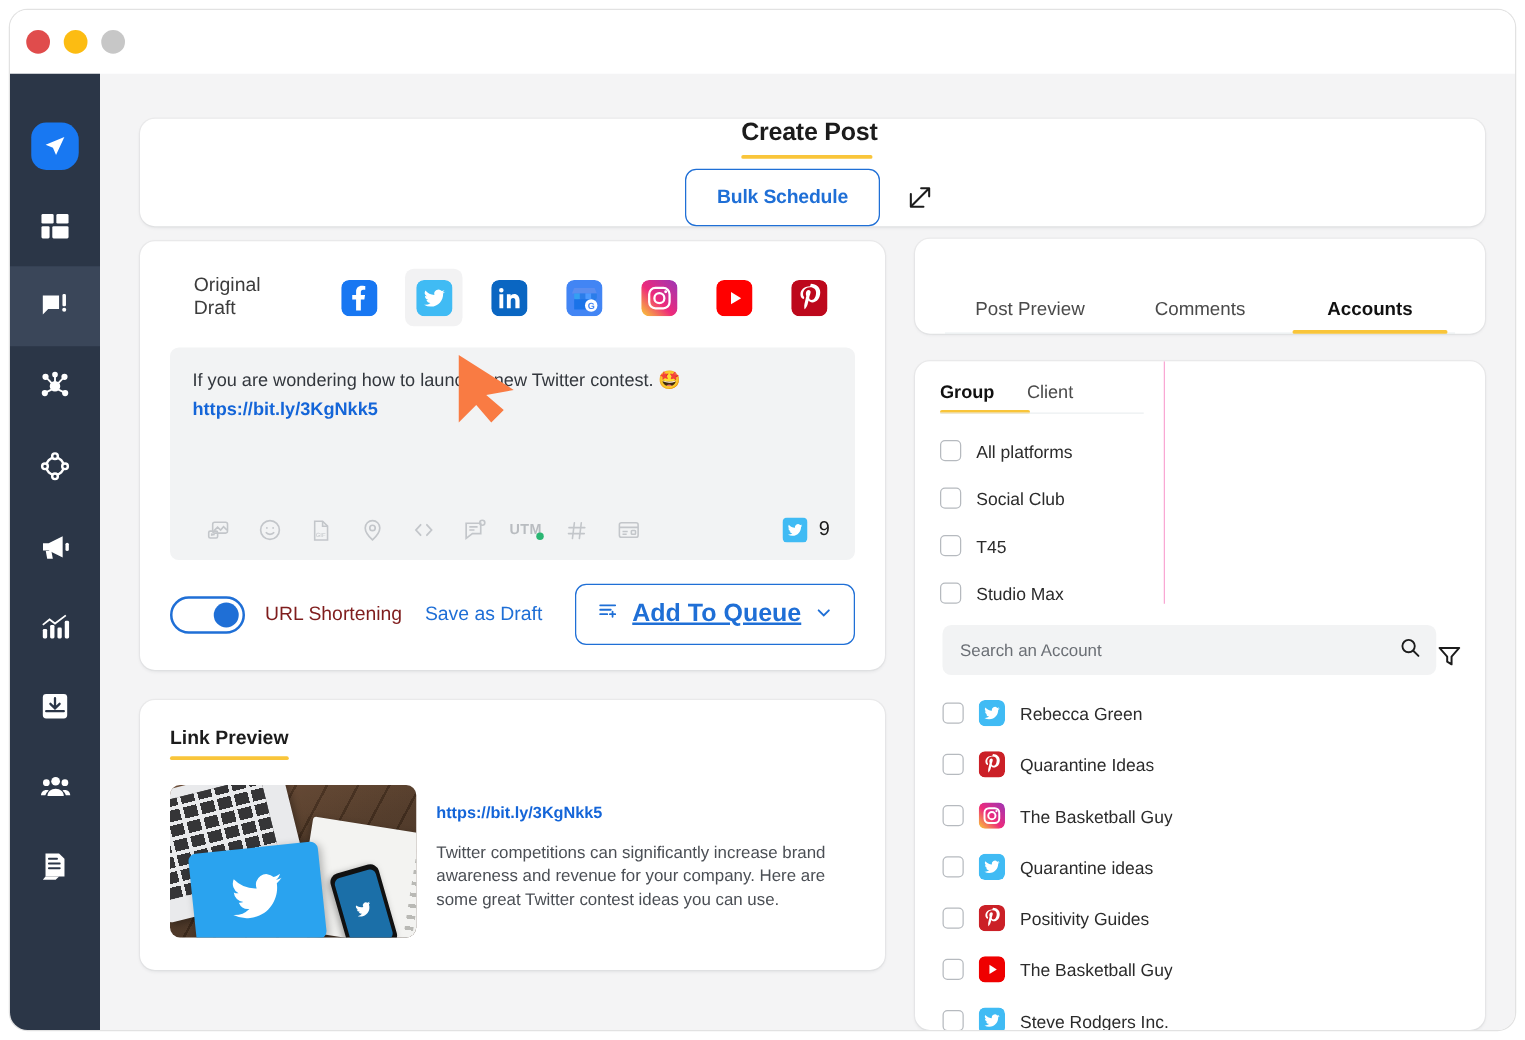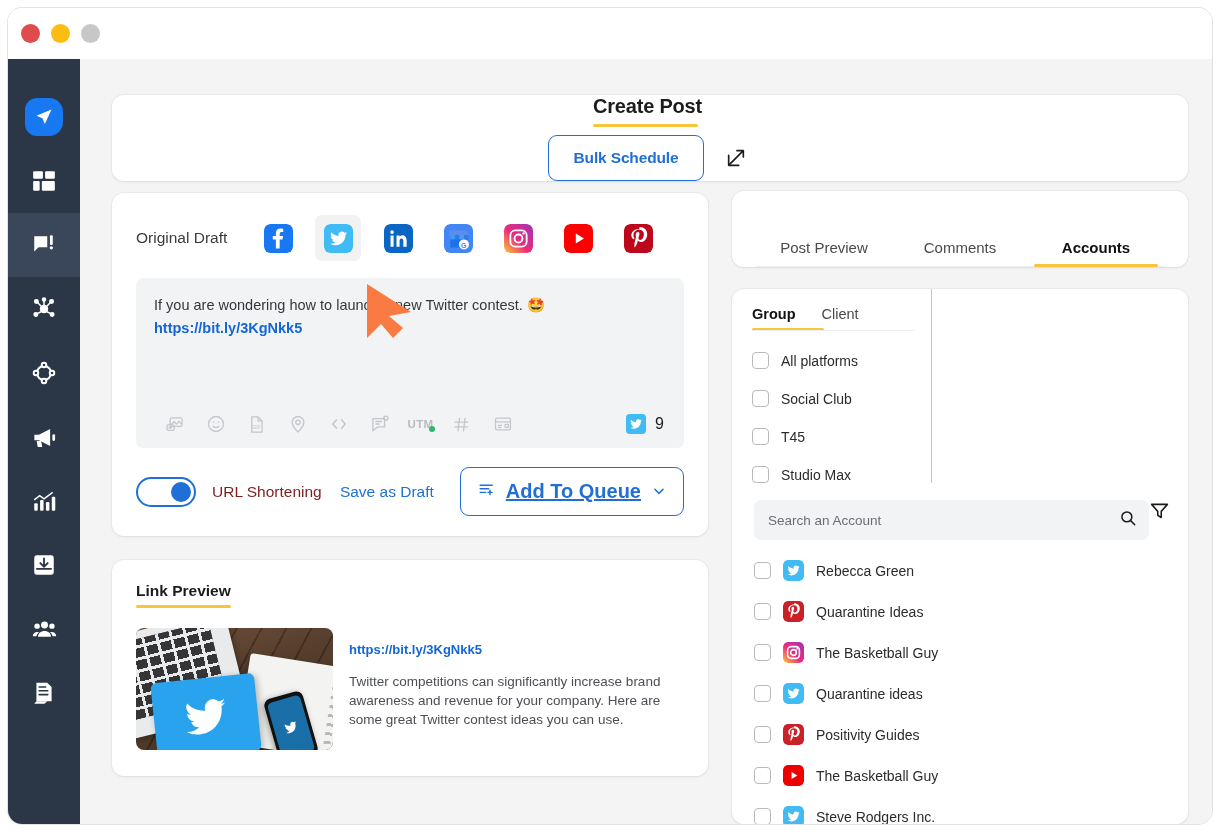--- a/index.html
+++ b/index.html
@@ -83,21 +83,21 @@
     border: 1.6px solid #1f6fd6; color: #1f6fd6; background: #fff;
     border-radius: 9px; font-size: 15.5px; font-weight: bold;
     padding: 13px 25px; cursor: pointer; font-family: inherit;
     letter-spacing: -.15px;
   }
   .icon-btn { background: none; border: none; cursor: pointer; padding: 0; line-height: 0; }
 
   
   .composer { padding: 22px 24px 20px 24px; }
   .platform-row { display: flex; align-items: center; gap: 0; }
-  .draft-label { font-size: 15.5px; color: #3c3c3c; margin-right: 28px; }
+  .draft-label { font-size: 15.5px; color: #3c3c3c; margin-right: 28px; margin-left: 19px; }
   .plat {
     width: 46px; height: 46px; border-radius: 7px;
     display: flex; align-items: center; justify-content: center;
     cursor: pointer; flex: none; margin-right: 14px;
   }
   .plat.sel { background: #f2f2f3; }
   .plat-ic { width: 29px; height: 29px; border-radius: 6px; display:block; }
 
   .editor {
     margin-top: 17px; background: #f2f3f4; border-radius: 7px;
@@ -225,21 +225,21 @@
   }
   .srch input::placeholder { color:#6b6f75; }
   .chk-row { display:flex; align-items:center; gap: 12px; margin-top: 21px; cursor:pointer; }
   .chkbox {
     width: 17px; height: 17px; border: 1.6px solid #b6babf; border-radius: 4px;
     background:#fff; flex:none;
   }
   .chk-lbl { font-size: 14px; color:#2b2b2b; }
 
   .acct-pane { flex: 1; padding: 17px 18px 0 22px; min-width: 0; }
-  .acct-top { display:flex; align-items:flex-start; gap: 0; }
+  .acct-top { display:flex; align-items:flex-end; gap: 0; }
   .acct-top .srch { margin-top: 0; flex: 1; min-width: 0; }
   .acct-row { display:flex; align-items:center; gap: 12px; margin-top: 20px; cursor:pointer; }
   .acct-ic { width: 21px; height: 21px; border-radius: 5px; flex:none; display:block; }
   .acct-name { font-size: 14px; color:#2b2b2b; white-space:nowrap; overflow:hidden; text-overflow:ellipsis; }
 
   
   .cursor { position: absolute; left: 355px; top: 274px; z-index: 99; pointer-events:none; }
 </style>
 </head>
 <body>

